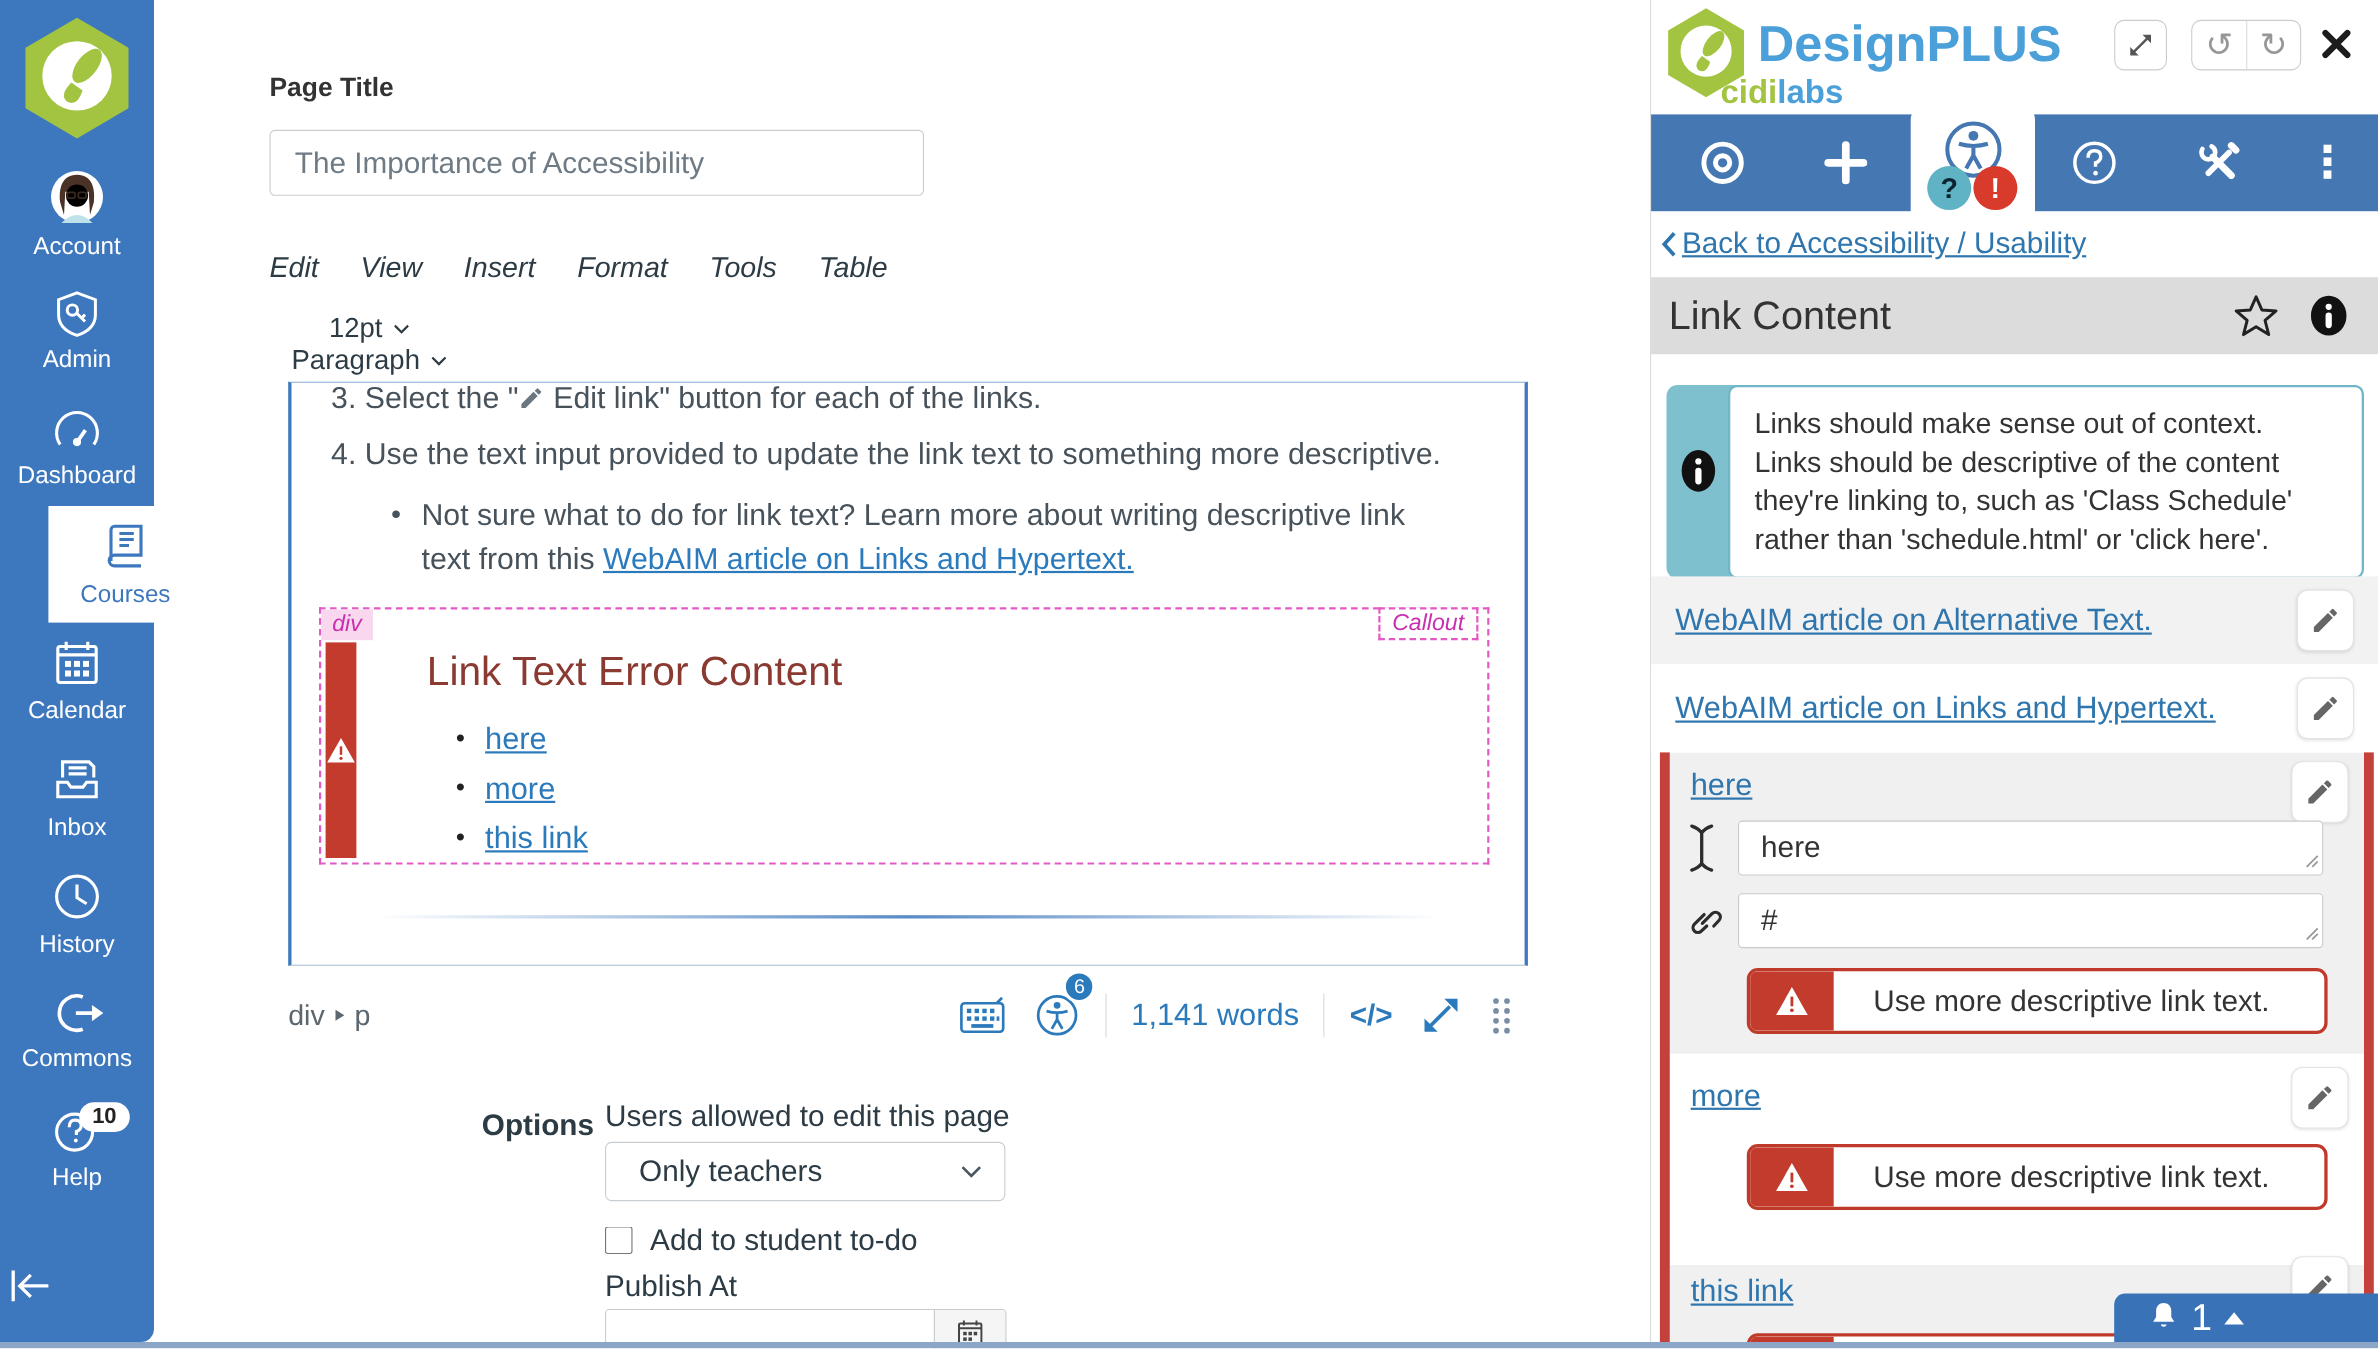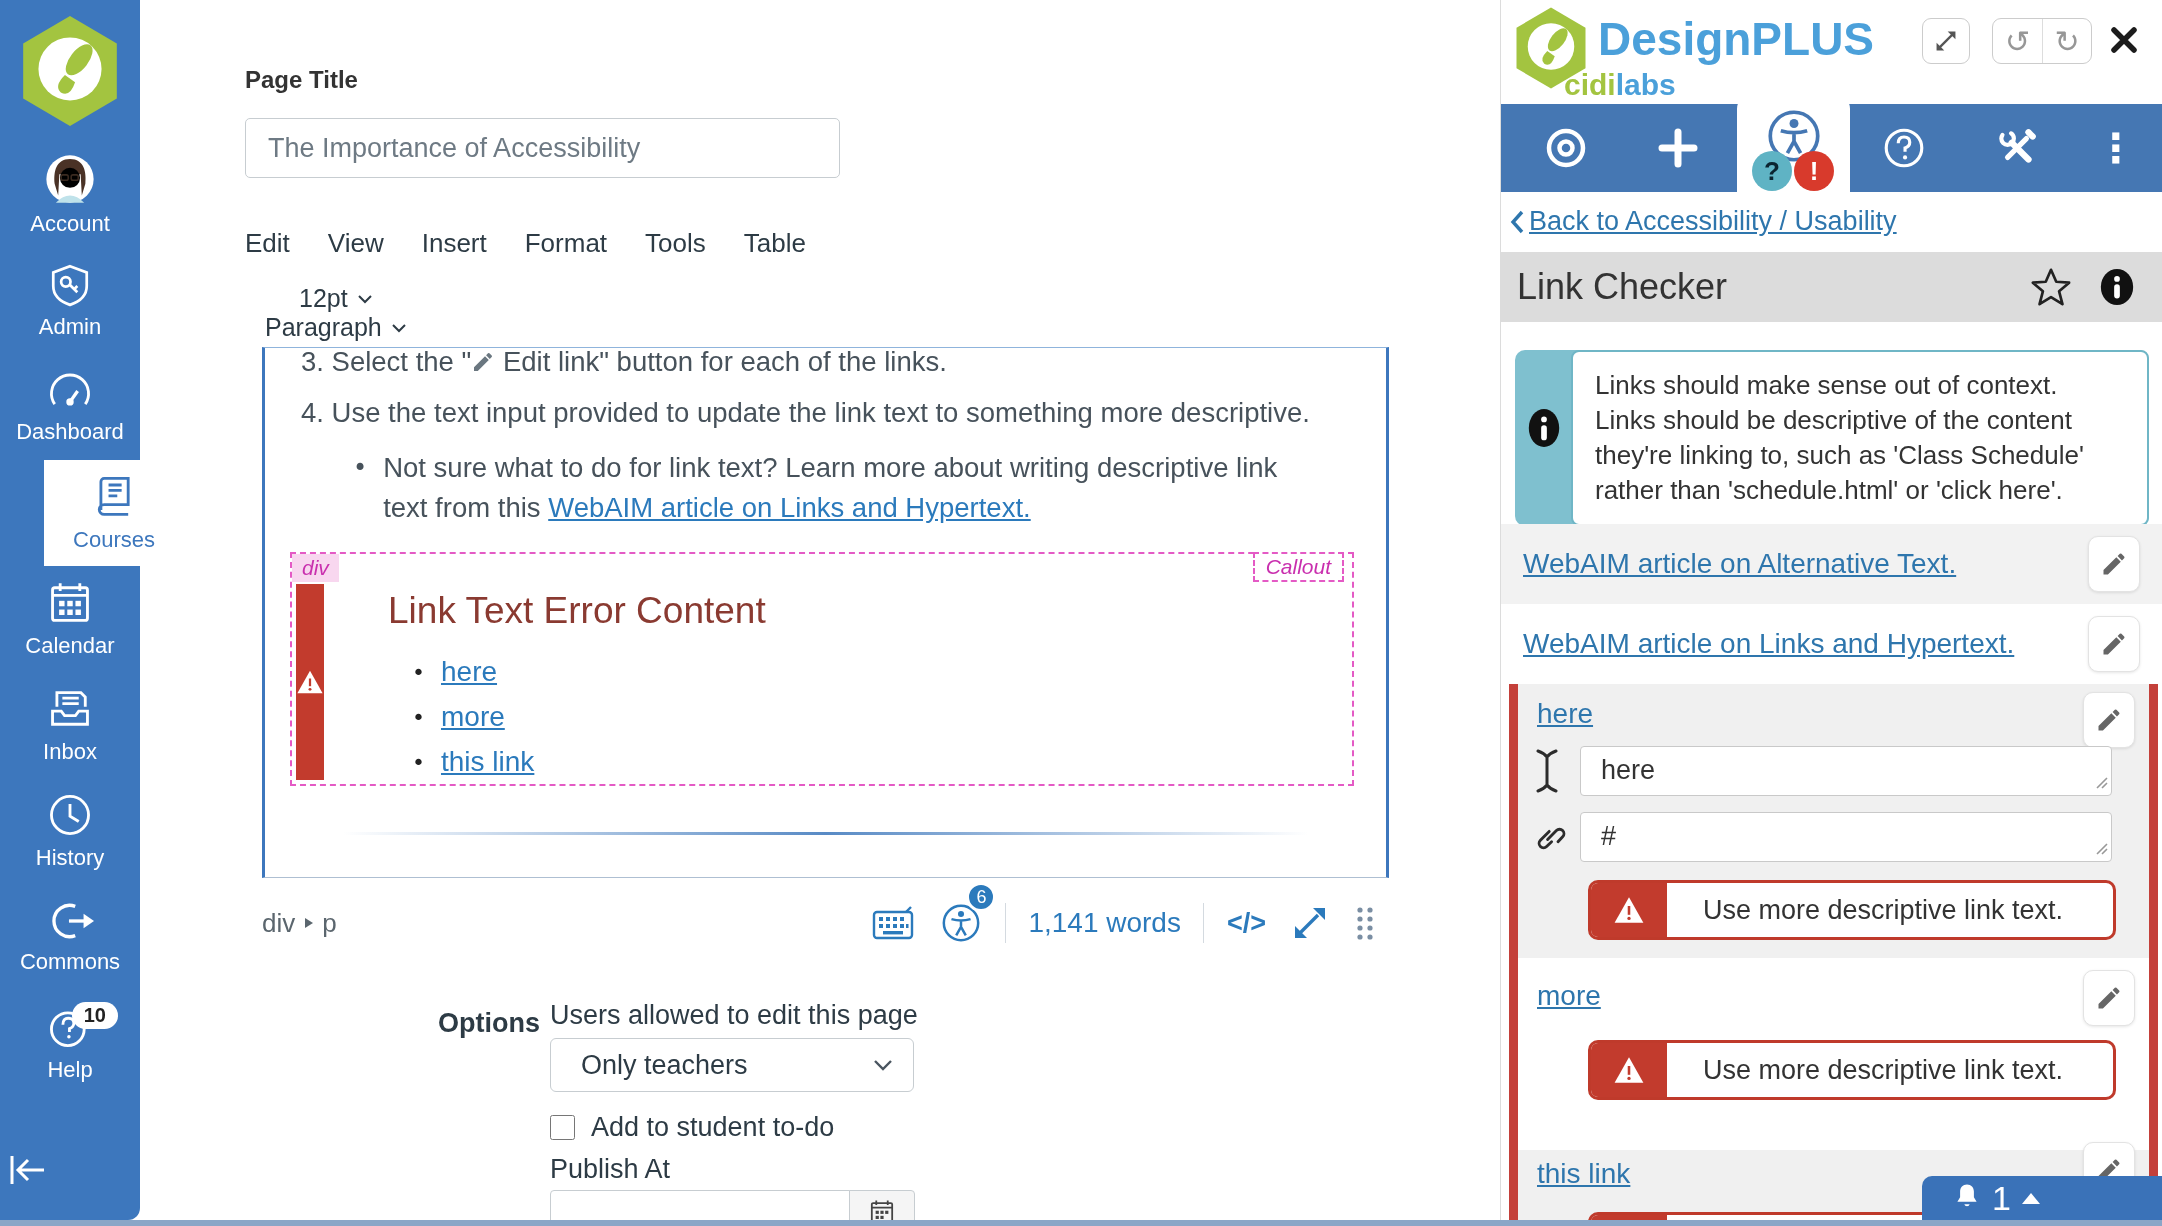--- a/index.html
+++ b/index.html
@@ -21,21 +21,21 @@
   .nav-item .nlabel { font-size:22px; }
   .nav-item.active { background:#fff; color:#3d77bd;margin-left:44px; }
   .nav-item svg { display:block; }
   .sb-collapse { margin-top:auto; margin-bottom:26px; color:#fff; }
 
   
   .main { position:absolute; left:140px; top:0; width:1360px; height:1220px; background:#fff; }
   .page-title-label { position:absolute; left:105px; top:66px; font-size:24px; font-weight:700; color:#333; }
   .title-input { position:absolute; left:105px; top:118px; width:595px; height:60px; border:1px solid #c7cdd1;
                  border-radius:5px; font-family:"Liberation Sans",sans-serif; font-size:27px; color:#6e7a84; padding:0 0 0 22px; background:#fff; }
-  .menubar { position:absolute; left:105px; top:228px; display:flex; gap:38px; font-size:26px; color:#2d3b45; }
+  .menubar { position:absolute; left:105px; top:228px; display:flex; gap:38px; font-size:26px; color:#2d3b45;font-style:italic; }
   .menubar span { cursor:pointer; }
 
   .toolbar { position:absolute; left:108px; top:284px; height:64px; display:flex; align-items:center; color:#2d3b45;flex-direction:column; }
   .tb-item { display:flex; align-items:center; gap:9px; padding:0 17px; font-size:25px; cursor:pointer; }
   .tb-divider { width:1px; height:44px; background:#ccd2d8; margin:0 12px; }
   .tb-b { font-weight:800; font-size:30px; }
   .tb-i { font-family:"Liberation Serif",serif; font-style:italic; font-size:30px; }
   .tb-u { text-decoration:underline; font-size:28px; }
   .tb-a { display:inline-block; font-size:27px; border-bottom:5px solid #2d3b45; line-height:1.05; }
   .tb-sup { font-size:26px; }
@@ -562,21 +562,21 @@
     </div>
 
     <div class="p-back">
       <svg width="16" height="24" viewBox="0 0 16 24" fill="none" stroke="#2e76ad" stroke-width="3.4">
           <polyline points="13,2 4,12 13,22"></polyline>
         </svg>
       <span class="txt">Back to Accessibility / Usability</span>
     </div>
 
     <div class="p-sect">
-      <span class="title">Link Checker</span>
+      <span class="title">Link Content</span>
       <span class="sp"></span>
       <span class="ic">
         <svg width="42" height="42" viewBox="0 0 44 44" fill="none" stroke="#222" stroke-width="2.8" stroke-linejoin="round">
           <polygon points="22,4 27.5,16.5 41,17.5 30.5,26.5 34,40 22,32.5 10,40 13.5,26.5 3,17.5 16.5,16.5"></polygon>
         </svg>
       </span>
       <span class="ic">
         <svg width="38" height="38" viewBox="0 0 40 40">
           <ellipse cx="20" cy="20" rx="17" ry="19" fill="#111"></ellipse>
           <circle cx="20" cy="11.5" r="3" fill="#fff"></circle>

